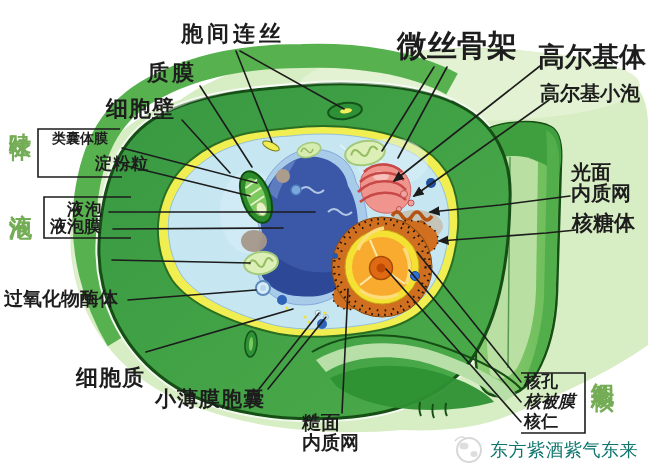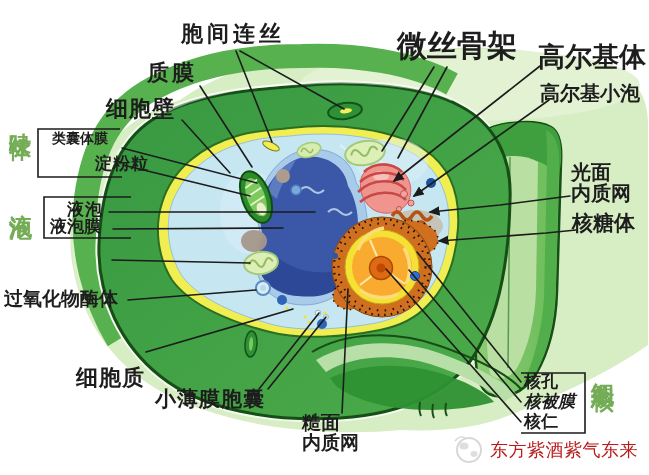--- a/index.html
+++ b/index.html
@@ -12,21 +12,21 @@
     position:absolute;color:#1d1d1d;font-weight:700;white-space:nowrap;
     font-family:"Liberation Sans","DejaVu Sans",sans-serif;line-height:1.05;
   }
   .vlbl{
     position:absolute;writing-mode:vertical-rl;text-orientation:upright;
     color:#74ad56;font-weight:700;letter-spacing:3px;white-space:nowrap;
     font-family:"Liberation Sans","DejaVu Sans",sans-serif;
   }
   .two-line span{display:block;}
   .watermark{
-    position:absolute;color:#b91c1c;font-weight:400;white-space:nowrap;
+    position:absolute;color:#0f766e;font-weight:400;white-space:nowrap;
     font-family:Liberation Sans, sans-serif;
   }
 </style>
 </head>
 <body>
 
 <div id="stage">
 
 <svg id="cell-svg" viewBox="0 0 649 475">
   <defs>

